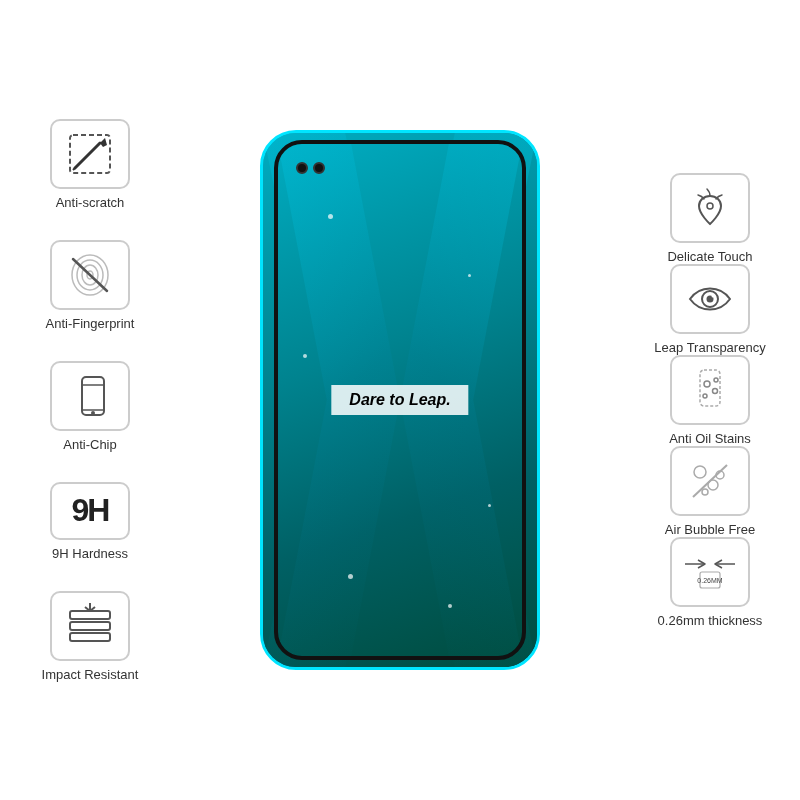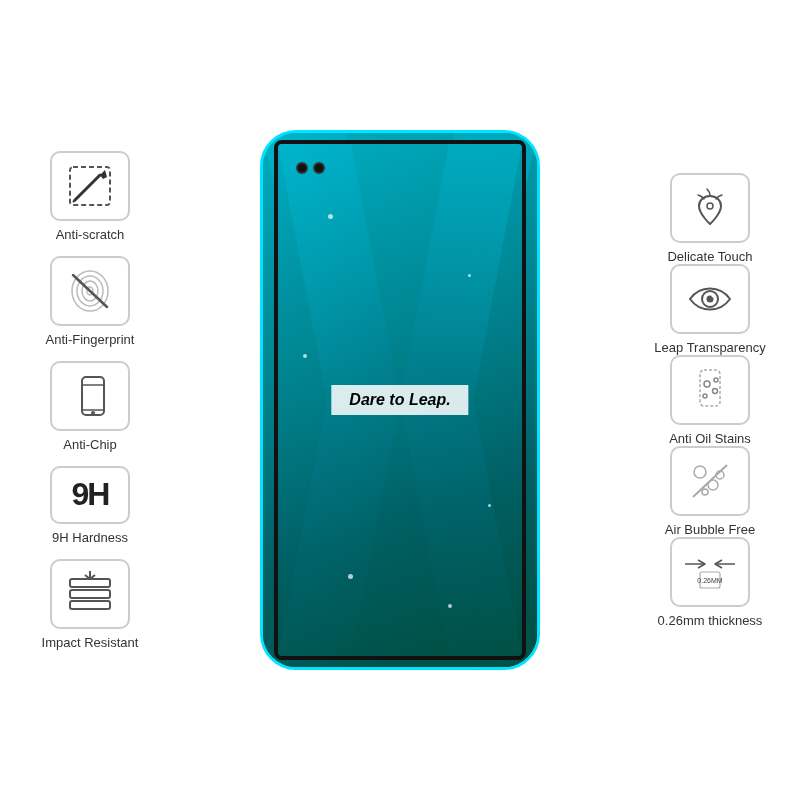--- a/index.html
+++ b/index.html
@@ -19,21 +19,21 @@
       align-items: center;
       justify-content: space-between;
       padding: 20px 10px;
     }
 
     
     .left-col {
       display: flex;
       flex-direction: column;
       align-items: center;
-      gap: 14px;
+      gap: 30px;
       width: 160px;
     }
 
     
     .right-col {
       display: flex;
       flex-direction: column;
       align-items: center;
       width: 160px;
     }
@@ -91,21 +91,21 @@
       overflow: hidden;
     }
 
     
     .glass-overlay {
       position: absolute;
       top: 10px;
       left: 14px;
       width: 252px;
       height: 520px;
-      border-radius: 8px;
+      border-radius: 28px;
       background: rgba(0,0,0,0.85);
       border: 4px solid #111;
       overflow: hidden;
       z-index: 5;
     }
 
     
     .phone-screen {
       position: absolute;
       top: 0; left: 0; right: 0; bottom: 0;

